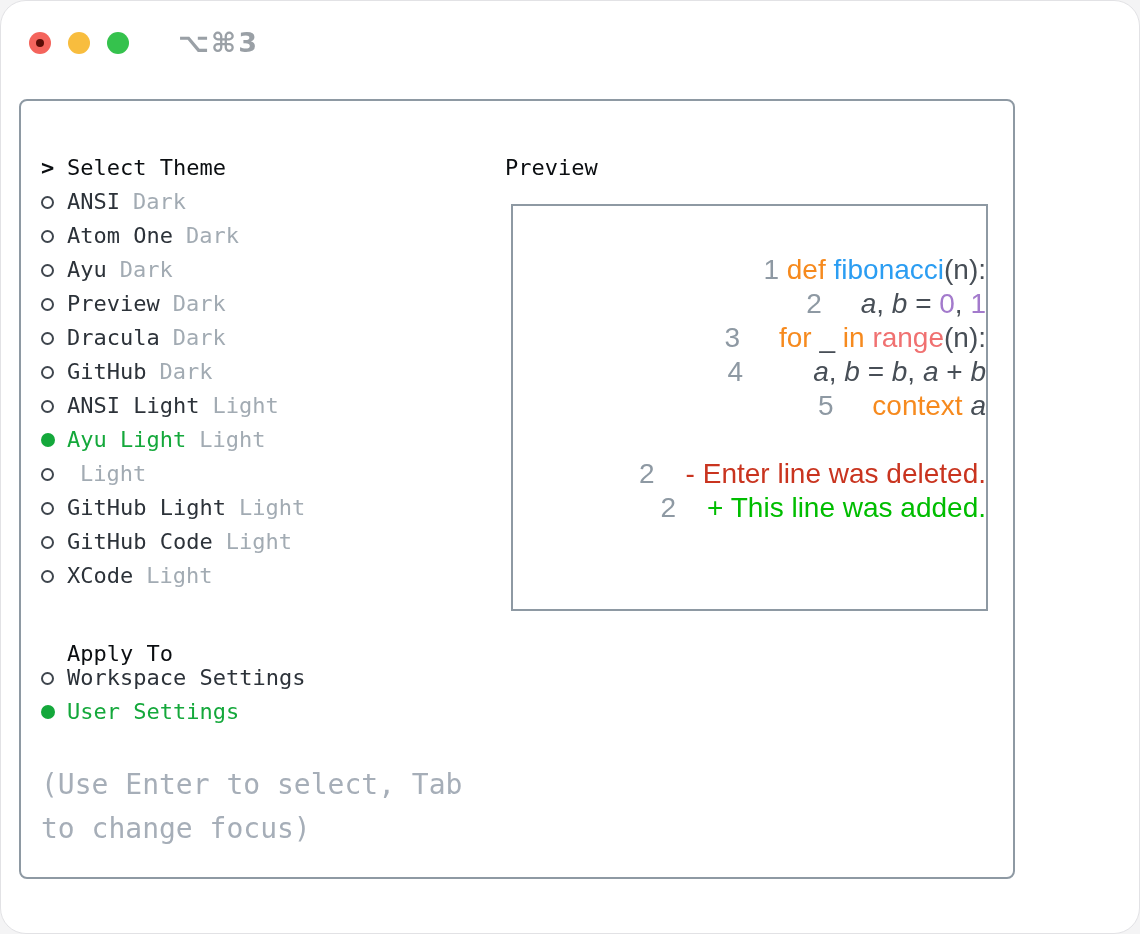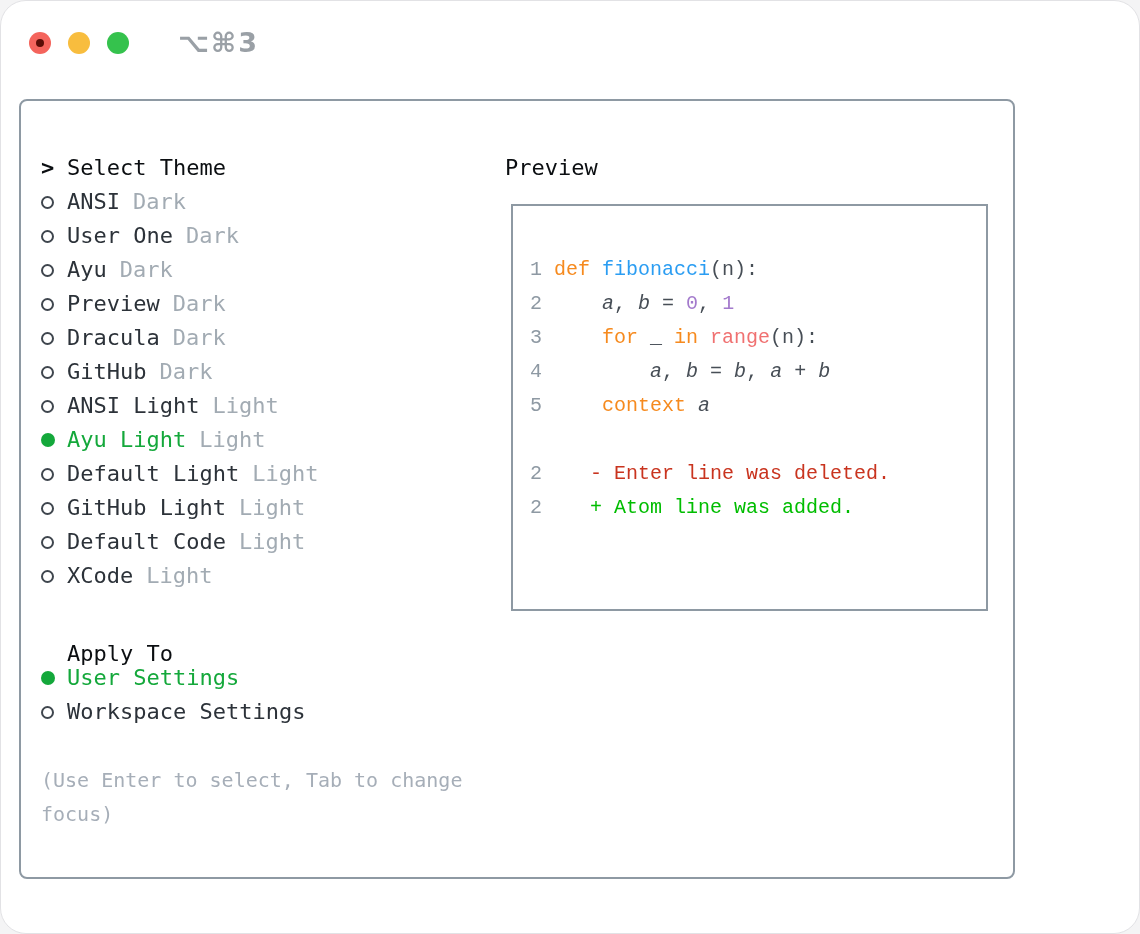--- a/index.html
+++ b/index.html
@@ -29,32 +29,32 @@
   .prompt{font-weight:bold;color:var(--c-header);}
   .circle{width:13px;height:13px;border-radius:50%;border:2px solid #3f464e;box-sizing:border-box;}
   .selected .circle{border:none;background:var(--c-selected);width:14px;height:14px;}
   .section-title{font-weight:normal;color:var(--c-header);}
   .item-name{color:var(--c-item);white-space:pre;}
   .selected .item-name{color:var(--c-selected);}
   .item-tag{color:var(--c-tag);margin-left:13px;}
   .apply-block{margin-top:34px;}
   .apply-title-row .marker{visibility:hidden;}
   .apply-title{color:var(--c-header);margin-top:20px;}
-  .hint{margin-top:34px;width:432px;color:var(--c-hint);font-size:20px;line-height:34px;}
+  .hint{margin-top:34px;width:432px;color:var(--c-hint);font-size:28px;line-height:44px;}
   
   .right-col{flex:1;}
   .preview-title{height:34px;line-height:34px;margin-left:12px;font-size:22px;
     font-weight:normal;color:var(--c-header);}
   .preview-box{
     margin-top:19px;margin-left:18px;width:477px;height:407px;box-sizing:border-box;
     border:2px solid var(--c-panel_border);background:#fff;
     padding:47px 0 0 17px;overflow:hidden;
   }
-  .code-line{margin:0;font-family:Liberation Mono, monospace;
-    font-size:20px;line-height:34px;height:34px;white-space:pre;}
+  .code-line{margin:0;font-family:Liberation Sans, sans-serif;
+    font-size:28px;line-height:34px;height:34px;white-space:pre;text-align:right;}
   .tok-ln{color:var(--c-ln);}
   .tok-kw{color:var(--c-kw);}
   .tok-fn{color:var(--c-fn);}
   .tok-err{color:var(--c-err);margin-top:28px;}
   .tok-num{color:var(--c-num);}
   .tok-fg{color:var(--c-fg);}
   .tok-var{color:var(--c-fg);font-style:italic;}
   .tok-ctx{color:var(--c-ctx);}
   .tok-del{color:var(--c-del);}
   .tok-add{color:var(--c-add);}
@@ -86,21 +86,21 @@
             <span class="marker">
               <span class="circle"></span>
             </span>
             <span class="item-name">ANSI</span>
             <span class="item-tag">Dark</span>
           </div>
           <div class="row">
             <span class="marker">
               <span class="circle"></span>
             </span>
-            <span class="item-name">User One</span>
+            <span class="item-name">Atom One</span>
             <span class="item-tag">Dark</span>
           </div>
           <div class="row">
             <span class="marker">
               <span class="circle"></span>
             </span>
             <span class="item-name">Ayu</span>
             <span class="item-tag">Dark</span>
           </div>
           <div class="row">
@@ -135,80 +135,79 @@
             <span class="marker">
               <span class="circle"></span>
             </span>
             <span class="item-name">Ayu Light</span>
             <span class="item-tag">Light</span>
           </div>
           <div class="row">
             <span class="marker">
               <span class="circle"></span>
             </span>
-            <span class="item-name">Default Light</span>
             <span class="item-tag">Light</span>
           </div>
           <div class="row">
             <span class="marker">
               <span class="circle"></span>
             </span>
             <span class="item-name">GitHub Light</span>
             <span class="item-tag">Light</span>
           </div>
           <div class="row">
             <span class="marker">
               <span class="circle"></span>
             </span>
-            <span class="item-name">Default Code</span>
+            <span class="item-name">GitHub Code</span>
             <span class="item-tag">Light</span>
           </div>
           <div class="row">
             <span class="marker">
               <span class="circle"></span>
             </span>
             <span class="item-name">XCode</span>
             <span class="item-tag">Light</span>
           </div>
         </div>
 
       <div class="apply-block">
         <div class="row apply-title-row">
           <span class="marker">
               <span class="circle"></span>
             </span>
           <span class="apply-title">Apply To</span>
         </div>
         <div id="apply-list">
+            <div class="row">
+              <span class="marker">
+                <span class="circle"></span>
+              </span>
+              <span class="item-name">Workspace Settings</span>
+            </div>
             <div class="row selected">
               <span class="marker">
                 <span class="circle"></span>
               </span>
               <span class="item-name">User Settings</span>
-            </div>
-            <div class="row">
-              <span class="marker">
-                <span class="circle"></span>
-              </span>
-              <span class="item-name">Workspace Settings</span>
             </div>
           </div>
       </div>
 
       <div class="hint">(Use Enter to select, Tab to change focus)</div>
     </div>
 
     <div class="right-col">
       <div class="preview-title">Preview</div>
       <div class="preview-box" id="preview-code">
           <pre class="code-line"><span class="tok-ln">1 </span><span class="tok-kw">def </span><span class="tok-fn">fibonacci</span><span class="tok-fg">(n):</span></pre>
           <pre class="code-line"><span class="tok-ln">2</span><span class="tok-fg">     </span><span class="tok-var">a</span><span class="tok-fg">, </span><span class="tok-var">b</span><span class="tok-fg"> = </span><span class="tok-num">0</span><span class="tok-fg">, </span><span class="tok-num">1</span></pre>
           <pre class="code-line"><span class="tok-ln">3</span><span class="tok-fg">     </span><span class="tok-kw">for</span><span class="tok-fg"> _ </span><span class="tok-kw">in</span><span class="tok-fg"> </span><span class="tok-err">range</span><span class="tok-fg">(n):</span></pre>
           <pre class="code-line"><span class="tok-ln">4</span><span class="tok-fg">         </span><span class="tok-var">a</span><span class="tok-fg">, </span><span class="tok-var">b</span><span class="tok-fg"> = </span><span class="tok-var">b</span><span class="tok-fg">, </span><span class="tok-var">a</span><span class="tok-fg"> + </span><span class="tok-var">b</span></pre>
           <pre class="code-line"><span class="tok-ln">5</span><span class="tok-fg">     </span><span class="tok-kw">context </span><span class="tok-var">a</span></pre>
           <pre class="code-line"></pre>
           <pre class="code-line"><span class="tok-ln">2</span><span class="tok-del">    - Enter line was deleted.</span></pre>
-          <pre class="code-line"><span class="tok-ln">2</span><span class="tok-add">    + Atom line was added.</span></pre>
+          <pre class="code-line"><span class="tok-ln">2</span><span class="tok-add">    + This line was added.</span></pre>
         </div>
     </div>
 
   </div>
 </div>
 
 </body></html>

